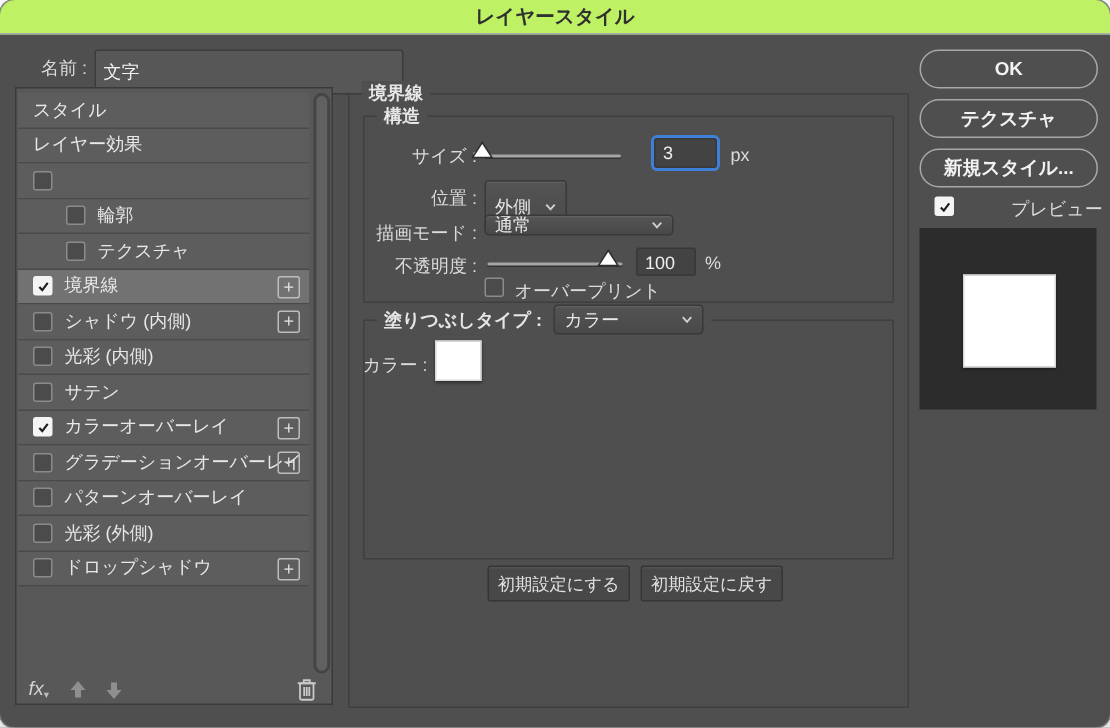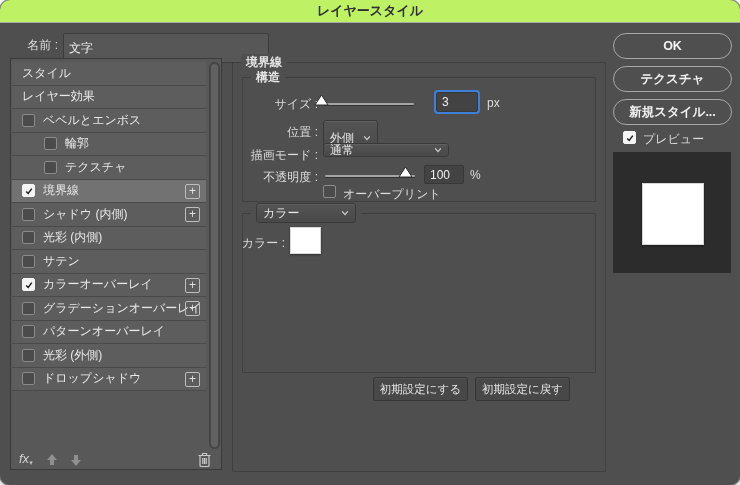--- a/index.html
+++ b/index.html
@@ -21,21 +21,21 @@
   .legend{position:absolute;top:-9px;left:8px;background:#4f4f4f;padding:0 5px;font-size:12px;font-weight:600;color:#e6e6e6;white-space:nowrap;}
   .dropdown{background:linear-gradient(#545454,#494949);border:1px solid #393939;border-radius:3px;
             box-shadow:inset 0 1px 0 rgba(255,255,255,.07);color:#e8e8e8;font-size:12px;display:flex;
             align-items:center;padding:0 6px;box-sizing:border-box;justify-content:space-between;}
   .track{background:#a5a5a5;height:2px;border-radius:1px;box-shadow:0 1px 0 rgba(0,0,0,.35);}
   .cb{width:13px;height:13px;box-sizing:border-box;border:1px solid #8b8b8b;background:#4b4b4b;border-radius:2px;
       display:flex;align-items:center;justify-content:center;}
   .cb.checked{background:#f4f4f4;border-color:#f4f4f4;}
   .btn-dark{background:#484848;border:1px solid #363636;border-radius:2px;color:#e3e3e3;font-size:11.5px;
             font-family:"Liberation Sans",sans-serif;display:flex;align-items:center;justify-content:center;
-            box-shadow:inset 0 1px 0 rgba(255,255,255,.06);margin-left:48px;}
+            box-shadow:inset 0 1px 0 rgba(255,255,255,.06);}
   
   .sidebox{background:#585858;border:1px solid #3a3a3a;box-sizing:border-box;}
   .rows{position:absolute;left:1px;top:3px;width:194px;}
   .srow{height:23.5px;box-sizing:border-box;border-bottom:1px solid #4a4a4a;display:flex;align-items:center;
         padding-left:10px;background:#5d5d5d;position:relative;}
   .srow.selected{background:#727272;}
   .srow .txt{font-size:12px;color:#e8e8e8;margin-left:8px;white-space:nowrap;}
   .srow.noCb .txt{margin-left:0;}
   .srow.indent{padding-left:32px;}
   .plusbtn{position:absolute;right:6px;top:4px;width:15px;height:15px;border:1px solid #bdbdbd;border-radius:2px;
@@ -66,41 +66,40 @@
   </div>
   <div class="abs pill" style="left:613px;top:99px;width:117px;height:24px;">
     <span>新規スタイル...</span>
   </div>
 
   <div class="abs cb checked" style="left:623px;top:131px;">
     <svg class="chev" viewBox="0 0 10 10">
       <polyline points="1.5,5.5 4,8 8.5,2" fill="none" stroke="#1d1d1d" stroke-width="1.8"></polyline>
     </svg>
   </div>
-  <div class="abs lbl" style="left:643px;top:131px;">プレビュー</div>
+  <div class="abs lbl" style="left:674px;top:131px;">プレビュー</div>
 
   <div class="abs previewbox" style="left:613px;top:152px;width:118px;height:121px;">
     <div class="swatch-white" style="position:absolute;left:29px;top:31px;width:62px;height:62px;"></div>
   </div>
 
   <div class="abs sidebox" style="left:10px;top:58px;width:212px;height:412px;">
     <div class="rows">
         <div class="srow noCb">
 
     <span class="txt">スタイル</span>
 
   </div>
         <div class="srow noCb">
 
     <span class="txt">レイヤー効果</span>
 
   </div>
         <div class="srow">
     <span class="cb"></span>
-    <span class="txt">ベベルとエンボス</span>
 
   </div>
         <div class="srow indent">
     <span class="cb"></span>
     <span class="txt">輪郭</span>
 
   </div>
         <div class="srow indent">
     <span class="cb"></span>
     <span class="txt">テクスチャ</span>
@@ -226,20 +225,21 @@
     <polygon points="7.5,1 14,11 1,11" fill="#ffffff" stroke="#2e2e2e" stroke-width="1"></polygon>
   </svg>
   <input class="abs valbox" style="left: 424px; top: 165px; width: 40px; height: 19px;" value="100">
   <div class="abs lbl" style="left:470px;top:168px;">%</div>
 
   <div class="abs cb" style="left:323px;top:185px;"></div>
   <div class="abs lbl" style="left:343px;top:186px;">オーバープリント</div>
 
   <div class="abs fieldset" style="left:242px;top:213px;width:352px;height:158px;">
     <div class="legend" style="display:flex;align-items:center;gap:8px;top:-11px;">
+      <span>塗りつぶしタイプ :</span>
       <span class="dropdown" style="width:100px;height:20px;font-weight:400;">
         <span>カラー</span>
         <svg class="chev" viewBox="0 0 10 10">
           <polyline points="1.5,3 5,7 8.5,3" fill="none" stroke="#cfcfcf" stroke-width="1.6"></polyline>
         </svg>
       </span>
     </div>
   </div>
 
   <div class="abs lbl r" style="left:240px;top:235px;width:45px;">カラー :</div>

